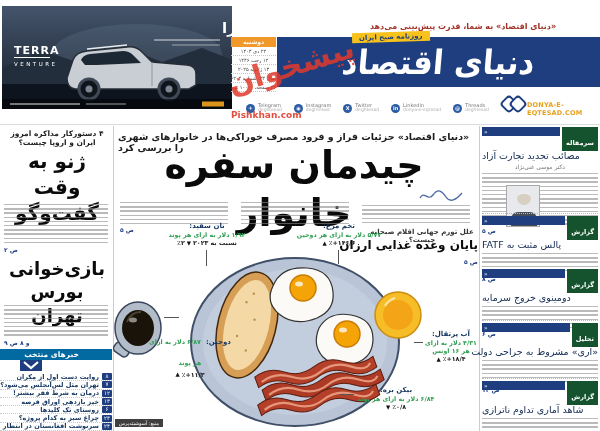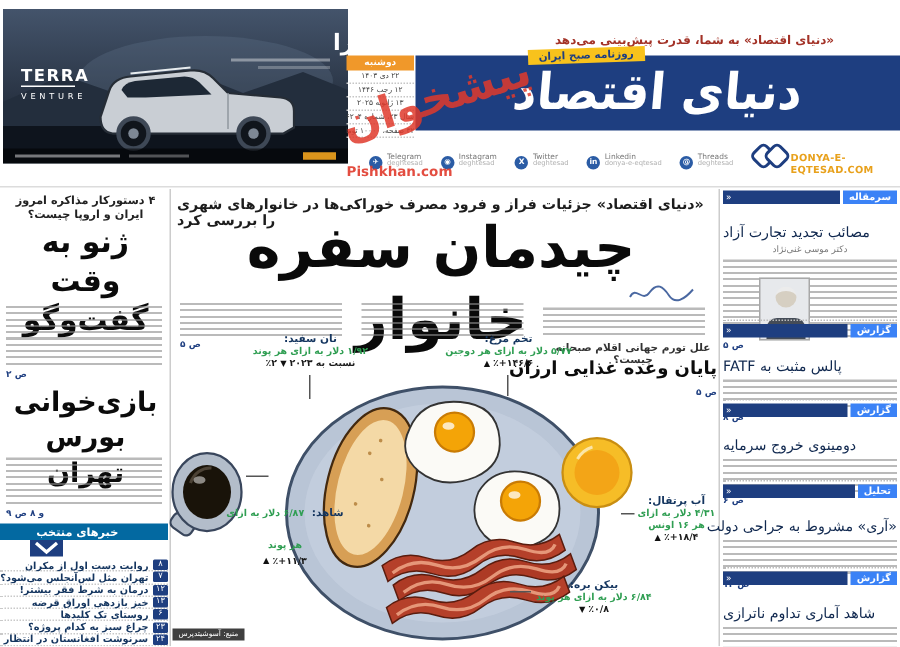--- a/index.html
+++ b/index.html
@@ -58,21 +58,21 @@
   .src-strip{left:115px;top:419px;height:8px;line-height:8px;background:#3f3f3f;color:#fff;
              font-size:5px;padding:0 4px;direction:rtl;}
 
   .story-kicker{left:366px;top:228px;width:112px;text-align:center;font-size:7px;font-weight:bold;color:#333;}
   .story-headline{left:358px;top:238px;width:120px;text-align:center;font-size:12px;font-weight:bold;color:#0c0c0c;white-space:nowrap;}
 
   
   .rsec{left:482px;width:116px;}
   .rsec.dash{border-top:1px dotted #bbb;padding-top:2px;}
   .shead{display:flex;direction:rtl;height:9px;gap:2px;align-items:stretch;}
-  .stag{background:#3b82f6;color:#fff;font-size:6.5px;font-weight:bold;line-height:9px;padding:0 4px;white-space:nowrap;}
+  .stag{background:#14532d;color:#fff;font-size:6.5px;font-weight:bold;line-height:9px;padding:12px 4px;white-space:nowrap;}
   .sbar{flex:1;background:#1e3e80;position:relative;}
   .sbar-g{position:absolute;left:2px;top:0;color:#fff;font-size:6px;line-height:9px;}
   .stitle{text-align:left;font-size:9.5px;font-weight:normal;color:#10284f;margin-top:14px;white-space:nowrap;}
   .sby{text-align:center;font-size:6px;color:#777;margin-top:2px;}
   .sbody{position:relative;margin-top:3px;}
   .spref{text-align:left;margin-top:2px;}
   .photo{position:absolute;left:24px;top:12px;width:34px;height:42px;background:#e7e9ec;border:1px solid #a8a8a8;overflow:hidden;}
   .ph-head{position:absolute;left:10px;top:5px;width:14px;height:14px;background:#d6cfc2;border-radius:50%;border-top:3px solid #ececec;}
   .ph-body{position:absolute;left:4px;bottom:0;width:26px;height:14px;background:#454c57;border-radius:7px 7px 0 0;}
 
@@ -285,21 +285,21 @@
   <div class="abs lbl rtl" style="left:152px;top:222px;width:110px;">
     <div class="lname">نان سفید:</div>
     <div class="lprice">۱/۹۲ دلار به ازای هر پوند</div>
     <div class="chrow">
       <span>نسبت به ۲۰۲۳</span>
       <span class="tri">▼</span>
       <span class="ltr">٪۲</span>
     </div>
   </div>
   <div class="abs lbl rtl" style="left:146px;top:329px;width:88px;">
-    <div><span class="lname">شاهد:</span>
+    <div><span class="lname">دوجین:</span>
          <span class="lprice">۶/۸۷ دلار به ازای هر پوند</span></div>
     <div class="chrow">
       <span class="ltr">٪+۱۱/۳</span>
       <span class="tri">▲</span>
     </div>
   </div>
   <div class="abs lbl rtl" style="left:352px;top:386px;width:88px;">
     <div class="lname">بیکن بره:</div>
     <div class="lprice">۶/۸۴ دلار به ازای هر پوند</div>
     <div class="chrow">

